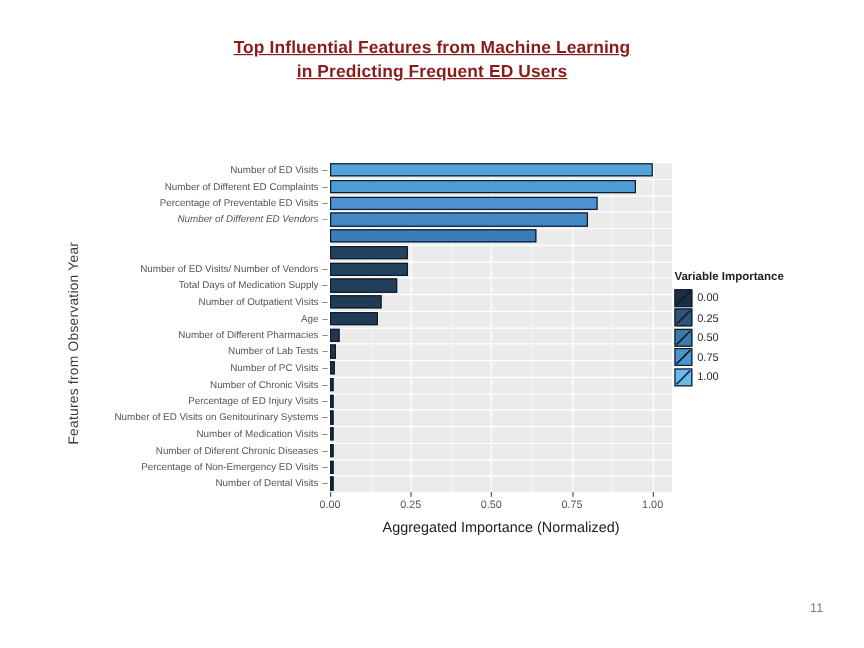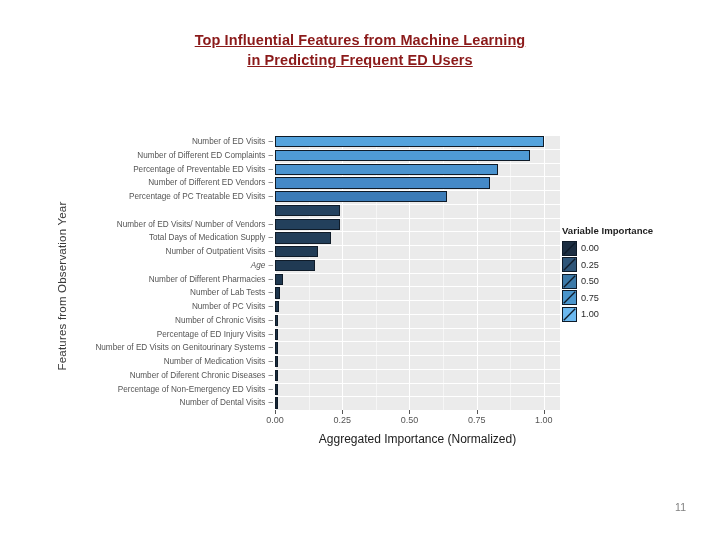--- a/index.html
+++ b/index.html
@@ -223,26 +223,25 @@
 
 <div id="figure">
 
 
   <div id="ylabel">Features from Observation Year</div>
 
   <div id="ytick-labels">
       <div class="ytick" style="top: 0px; height: 13.75px; line-height: 13.75px;"><span>Number of ED Visits</span><span class="dash">–</span></div>
       <div class="ytick" style="top: 13.75px; height: 13.75px; line-height: 13.75px;"><span>Number of Different ED Complaints</span><span class="dash">–</span></div>
       <div class="ytick" style="top: 27.5px; height: 13.75px; line-height: 13.75px; margin-left: 38px;"><span>Percentage of Preventable ED Visits</span><span class="dash">–</span></div>
-      <div class="ytick" style="top: 41.25px; height: 13.75px; line-height: 13.75px;"><span>Number of Different ED Vendors</span><span class="dash">–</span></div>
-      <div class="ytick" style="top: 55px; height: 13.75px; line-height: 13.75px;"><span>Percentage of PC Treatable ED Visits</span><span class="dash">–</span></div>
+      <div class="ytick" style="top: 41.25px; height: 13.75px; line-height: 13.75px; font-style: italic;"><span>Number of Different ED Vendors</span><span class="dash">–</span></div>
       <div class="ytick" style="top: 82.5px; height: 13.75px; line-height: 13.75px;"><span>Number of ED Visits/ Number of Vendors</span><span class="dash">–</span></div>
       <div class="ytick" style="top: 96.25px; height: 13.75px; line-height: 13.75px;"><span>Total Days of Medication Supply</span><span class="dash">–</span></div>
       <div class="ytick" style="top: 110px; height: 13.75px; line-height: 13.75px;"><span>Number of Outpatient Visits</span><span class="dash">–</span></div>
-      <div class="ytick" style="top: 123.75px; height: 13.75px; line-height: 13.75px; font-style: italic;"><span>Age</span><span class="dash">–</span></div>
+      <div class="ytick" style="top: 123.75px; height: 13.75px; line-height: 13.75px;"><span>Age</span><span class="dash">–</span></div>
       <div class="ytick" style="top: 137.5px; height: 13.75px; line-height: 13.75px;"><span>Number of Different Pharmacies</span><span class="dash">–</span></div>
       <div class="ytick" style="top: 151.25px; height: 13.75px; line-height: 13.75px;"><span>Number of Lab Tests</span><span class="dash">–</span></div>
       <div class="ytick" style="top: 165px; height: 13.75px; line-height: 13.75px;"><span>Number of PC Visits</span><span class="dash">–</span></div>
       <div class="ytick" style="top: 178.75px; height: 13.75px; line-height: 13.75px;"><span>Number of Chronic Visits</span><span class="dash">–</span></div>
       <div class="ytick" style="top: 192.5px; height: 13.75px; line-height: 13.75px;"><span>Percentage of ED Injury Visits</span><span class="dash">–</span></div>
       <div class="ytick" style="top: 206.25px; height: 13.75px; line-height: 13.75px;"><span>Number of ED Visits on Genitourinary Systems</span><span class="dash">–</span></div>
       <div class="ytick" style="top: 220px; height: 13.75px; line-height: 13.75px;"><span>Number of Medication Visits</span><span class="dash">–</span></div>
       <div class="ytick" style="top: 233.75px; height: 13.75px; line-height: 13.75px;"><span>Number of Diferent Chronic Diseases</span><span class="dash">–</span></div>
       <div class="ytick" style="top: 247.5px; height: 13.75px; line-height: 13.75px;"><span>Percentage of Non-Emergency ED Visits</span><span class="dash">–</span></div>
       <div class="ytick" style="top: 261.25px; height: 13.75px; line-height: 13.75px;"><span>Number of Dental Visits</span><span class="dash">–</span></div>

